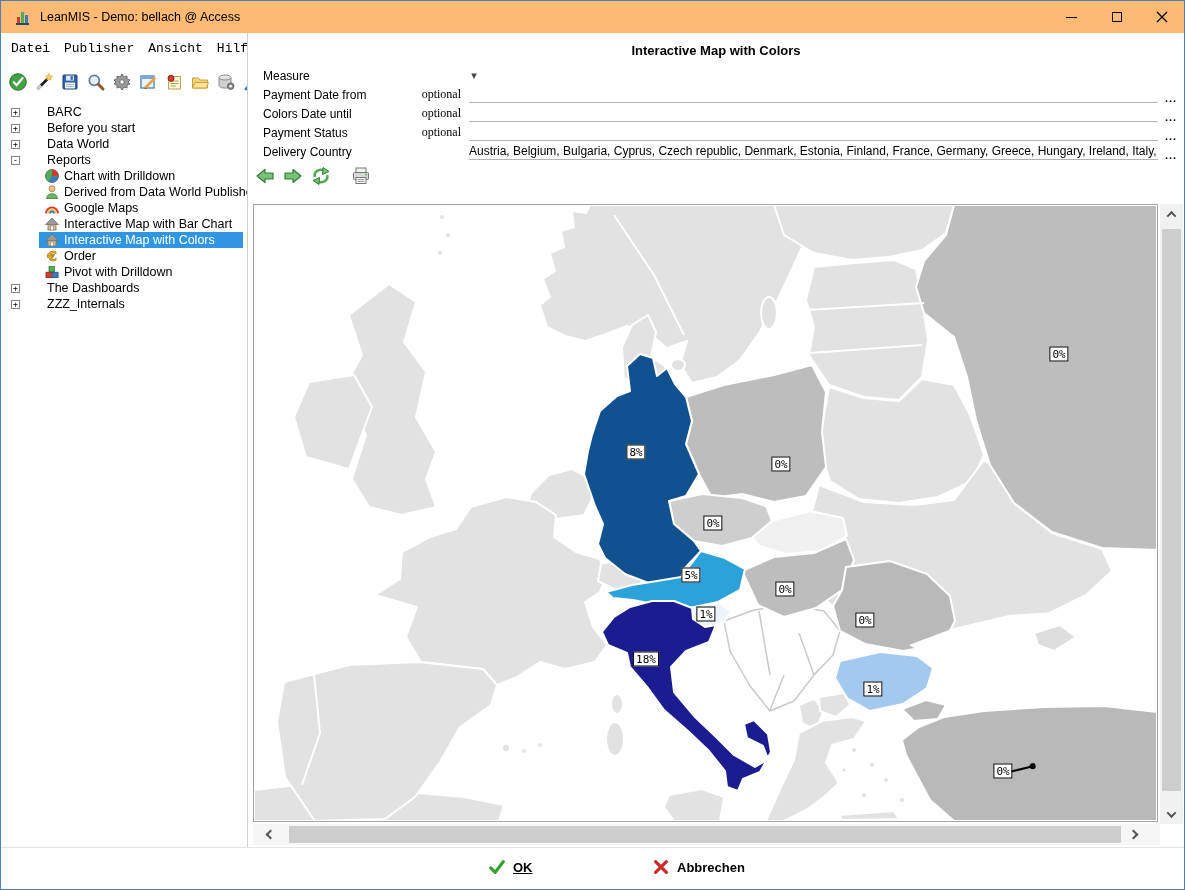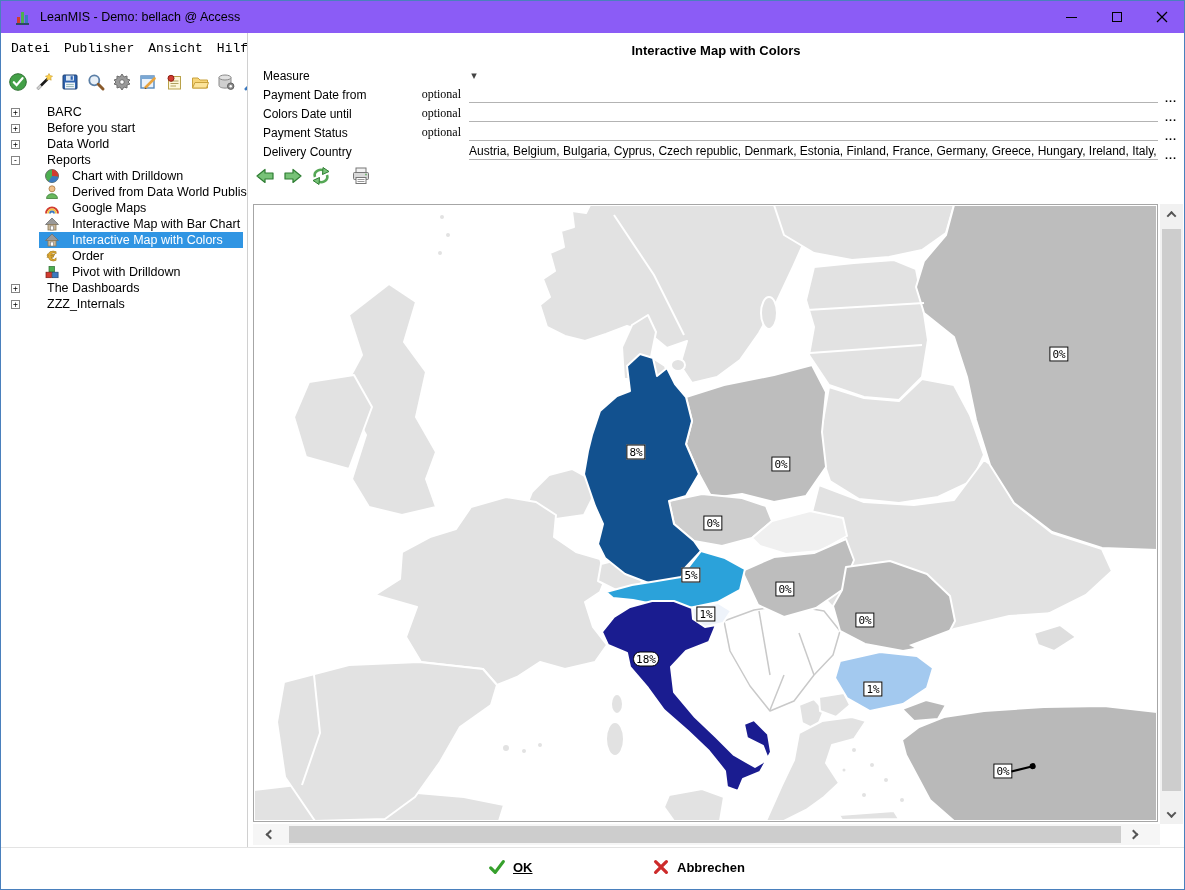--- a/index.html
+++ b/index.html
@@ -1,21 +1,21 @@
 <!DOCTYPE html>
 <html><head>
 <meta charset="utf-8">
 <style>
   * { margin:0; padding:0; box-sizing:border-box; }
   html,body { width:1185px; height:890px; overflow:hidden; background:#999;
               font-family:"Liberation Sans", sans-serif; }
   .window { position:relative; width:1185px; height:890px; background:#fff;
             border:1px solid #4a80bd; }
   
-  .titlebar { position:relative; height:32px; display:flex; align-items:center; background:#8b5cf6; }
+  .titlebar { position:relative; height:32px; display:flex; align-items:center; background:#fdba74; }
   .app-icon { margin-left:13px; width:18px; height:18px; }
   .title-text { margin-left:8px; font-size:12.5px; color:#000; }
   .win-controls { position:absolute; right:0; top:0; height:32px; display:flex; }
   .win-btn { width:45px; height:32px; display:flex; align-items:center; justify-content:center; cursor:default; }
   .g-min { width:11px; height:1px; background:#000; display:block; }
   .g-max { width:10px; height:10px; border:1px solid #000; display:block; }
   
   .main-row { position:relative; display:flex; height:814px; }
   .left-panel { width:246px; height:100%; background:#fff; overflow:hidden; }
   .v-sep { width:1px; background:#d0d0d0; height:100%; }
@@ -23,21 +23,21 @@
   .menu-item { font-size:13px; color:#000; padding:3px 8px 3px 0; margin-right:6px; cursor:default;font-family:Liberation Mono, monospace; }
   .toolbar { height:38px; display:flex; align-items:center; padding-left:7px; }
   .tb-icon { width:20px; height:20px; margin-right:6px; display:inline-flex; align-items:center; justify-content:center; }
   .tb-icon svg { width:20px; height:20px; }
   
   .tree { padding-top:3px; font-size:12.5px; }
   .tree-row { height:16px; display:flex; align-items:center; white-space:nowrap; cursor:default; }
   .tree-row.top { padding-left:10px; }
   .expander { width:9px; height:9px; border:1px solid #848484; background:#fff; font:8px/7px "DejaVu Sans Mono",monospace;
               text-align:center; color:#000; margin-right:27px; flex:0 0 auto; }
-  .tree-row.child { margin-left:38px; margin-right:4px; padding-left:5px;gap:8px; }
+  .tree-row.child { margin-left:38px; margin-right:4px; padding-left:5px; }
   .tree-row.child.selected { background:#3095e3; }
   .tree-row.child.selected .t-label { color:#fff; }
   .t-icon { width:16px; height:16px; margin-right:4px; flex:0 0 auto; }
   .t-icon svg { width:16px; height:16px; }
   .t-label { color:#000; padding-right:4px; }
   
   .right-panel { position:relative; width:936px; height:100%; background:#fff; }
   .report-title { position:absolute; top:10px; left:0; width:100%; text-align:center;
                   font-size:13px; font-weight:bold; color:#000; }
   .form-rows { position:absolute; top:33px; left:0; width:100%; }
@@ -428,21 +428,21 @@
           </svg>
           <div id="map-labels">
               <div class="map-label" style="left: 805px; top: 149px;">0%</div>
               <div class="map-label" style="left: 382px; top: 247px;">8%</div>
               <div class="map-label" style="left: 527px; top: 259px;">0%</div>
               <div class="map-label" style="left: 459px; top: 318px;">0%</div>
               <div class="map-label" style="left: 437px; top: 370px;">5%</div>
               <div class="map-label" style="left: 531px; top: 384px;">0%</div>
               <div class="map-label" style="left: 452px; top: 409px;">1%</div>
               <div class="map-label" style="left: 611px; top: 415px;">0%</div>
-              <div class="map-label" style="left: 392px; top: 454px; border-radius: 7px;">18%</div>
+              <div class="map-label" style="left: 392px; top: 454px;">18%</div>
               <div class="map-label" style="left: 619px; top: 484px;">1%</div>
               <div class="map-label" style="left: 749px; top: 566px;">0%<i class="leader"></i></div>
             </div>
         </div>
       </div>
 
       <div class="vscroll">
         <span class="sb-arrow" style="top:0;">
             <i class="chev up"></i>
           </span>

